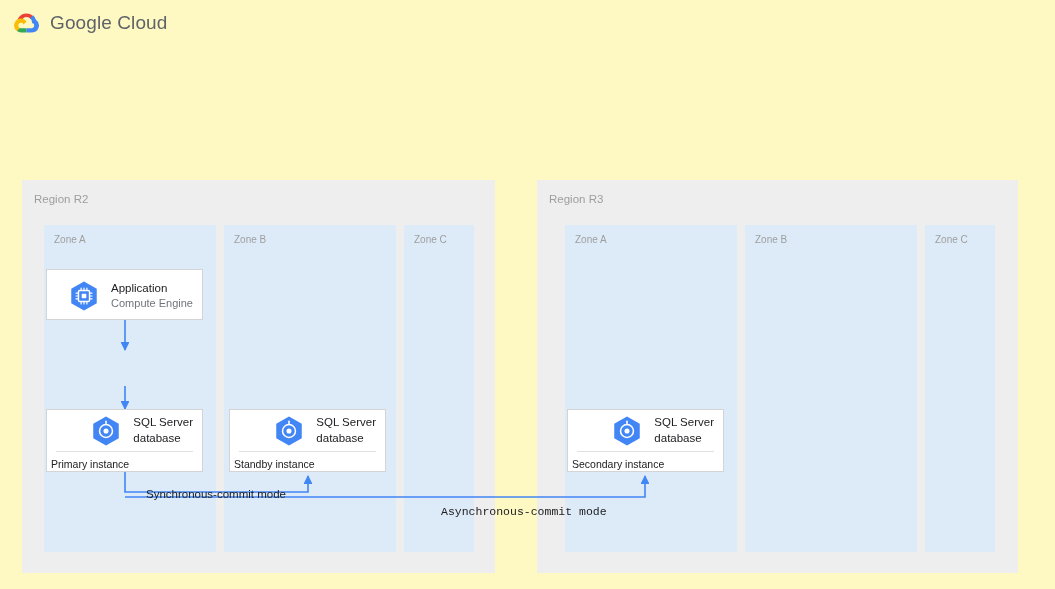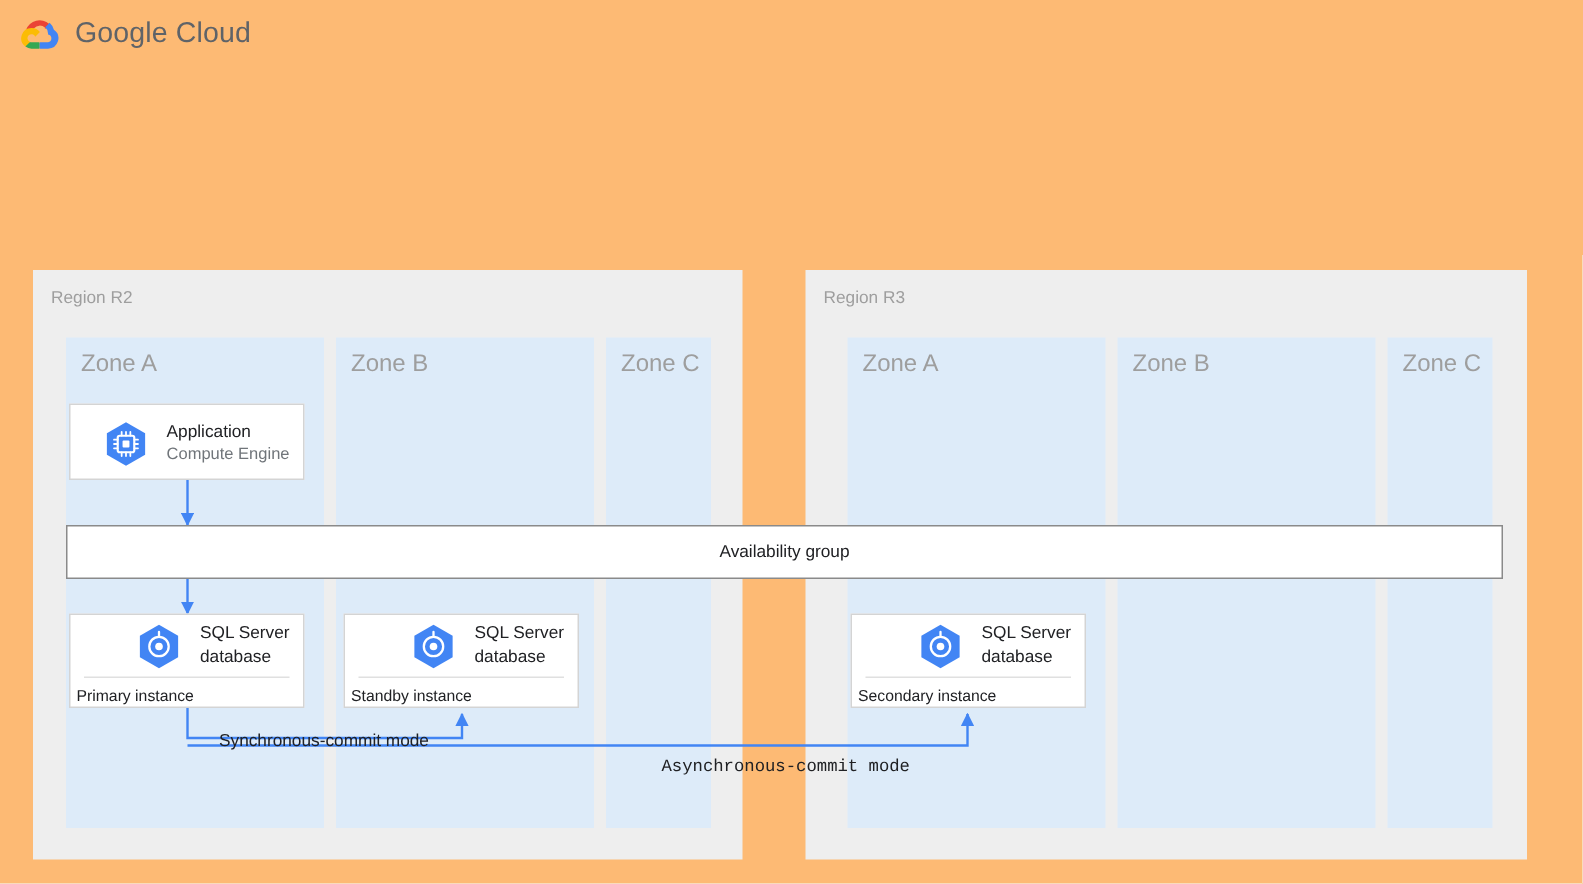--- a/index.html
+++ b/index.html
@@ -8,21 +8,21 @@
     background: #f5f5f5;
   }
   body {
     font-family: "Liberation Sans", sans-serif;
     -webkit-font-smoothing: antialiased;
   }
   #canvas {
     position: relative;
     width: 1055px;
     height: 589px;
-    background: #fdba74;
+    background: #fef9c3;
     overflow: hidden;
   }
 
   
   #header {
     position: absolute;
     left: 0; top: 0;
     width: 1055px; height: 46px;
     display: flex;
     align-items: center;
@@ -56,21 +56,21 @@
   }
   .zone {
     position: absolute;
     background: #ddebf9;
     box-sizing: border-box;
   }
   .zone-label {
     position: absolute;
     left: 10px;
     top: 9px;
-    font-size: 16px;
+    font-size: 10px;
     color: #9e9e9e;
     white-space: nowrap;
   }
 
   
   .card {
     position: absolute;
     background: #ffffff;
     border: 1px solid #d4d4d4;
     box-sizing: border-box;
@@ -198,23 +198,20 @@
     <line x1="125" y1="386" x2="125" y2="409" stroke="#4285f4" stroke-width="1.6" marker-end="url(#arrowblue)"></line>
 
     <path d="M 125 472 L 125 492 L 308 492 L 308 476" fill="none" stroke="#4285f4" stroke-width="1.6" marker-end="url(#arrowblue)"></path>
 
     <path d="M 125 497 L 645 497 L 645 476" fill="none" stroke="#4285f4" stroke-width="1.6" marker-end="url(#arrowblue)"></path>
   </svg>
 
   <span class="conn-label" style="left:146px; top:488px;text-align:center;">Synchronous-commit mode</span>
   <span class="conn-label" style="left:441px; top:505px;font-family:Liberation Mono, monospace;">Asynchronous-commit mode</span>
 
-  <div id="availability-group" style="left:44px; top:350px; width:958px; height:36px;">
-    <span>Availability group</span>
-  </div>
 
   <div class="card" style="left:46px; top:269px; width:157px; height:51px;">
     <div class="card-top" style="height:51px;">
       <svg class="card-icon" viewBox="0 0 40 40">
         <polygon points="20,3 35,11.5 35,28.5 20,37 5,28.5 5,11.5" fill="#4285f4"></polygon>
         <rect x="13.5" y="13.5" width="13" height="13" rx="1.6" fill="none" stroke="#ffffff" stroke-width="1.7"></rect>
         <rect x="17.3" y="17.3" width="5.4" height="5.4" rx="0.8" fill="#ffffff"></rect>
         <g stroke="#ffffff" stroke-width="1.4" stroke-linecap="round">
           <line x1="16.6" y1="10.6" x2="16.6" y2="13.4"></line>
           <line x1="20" y1="10.6" x2="20" y2="13.4"></line>

